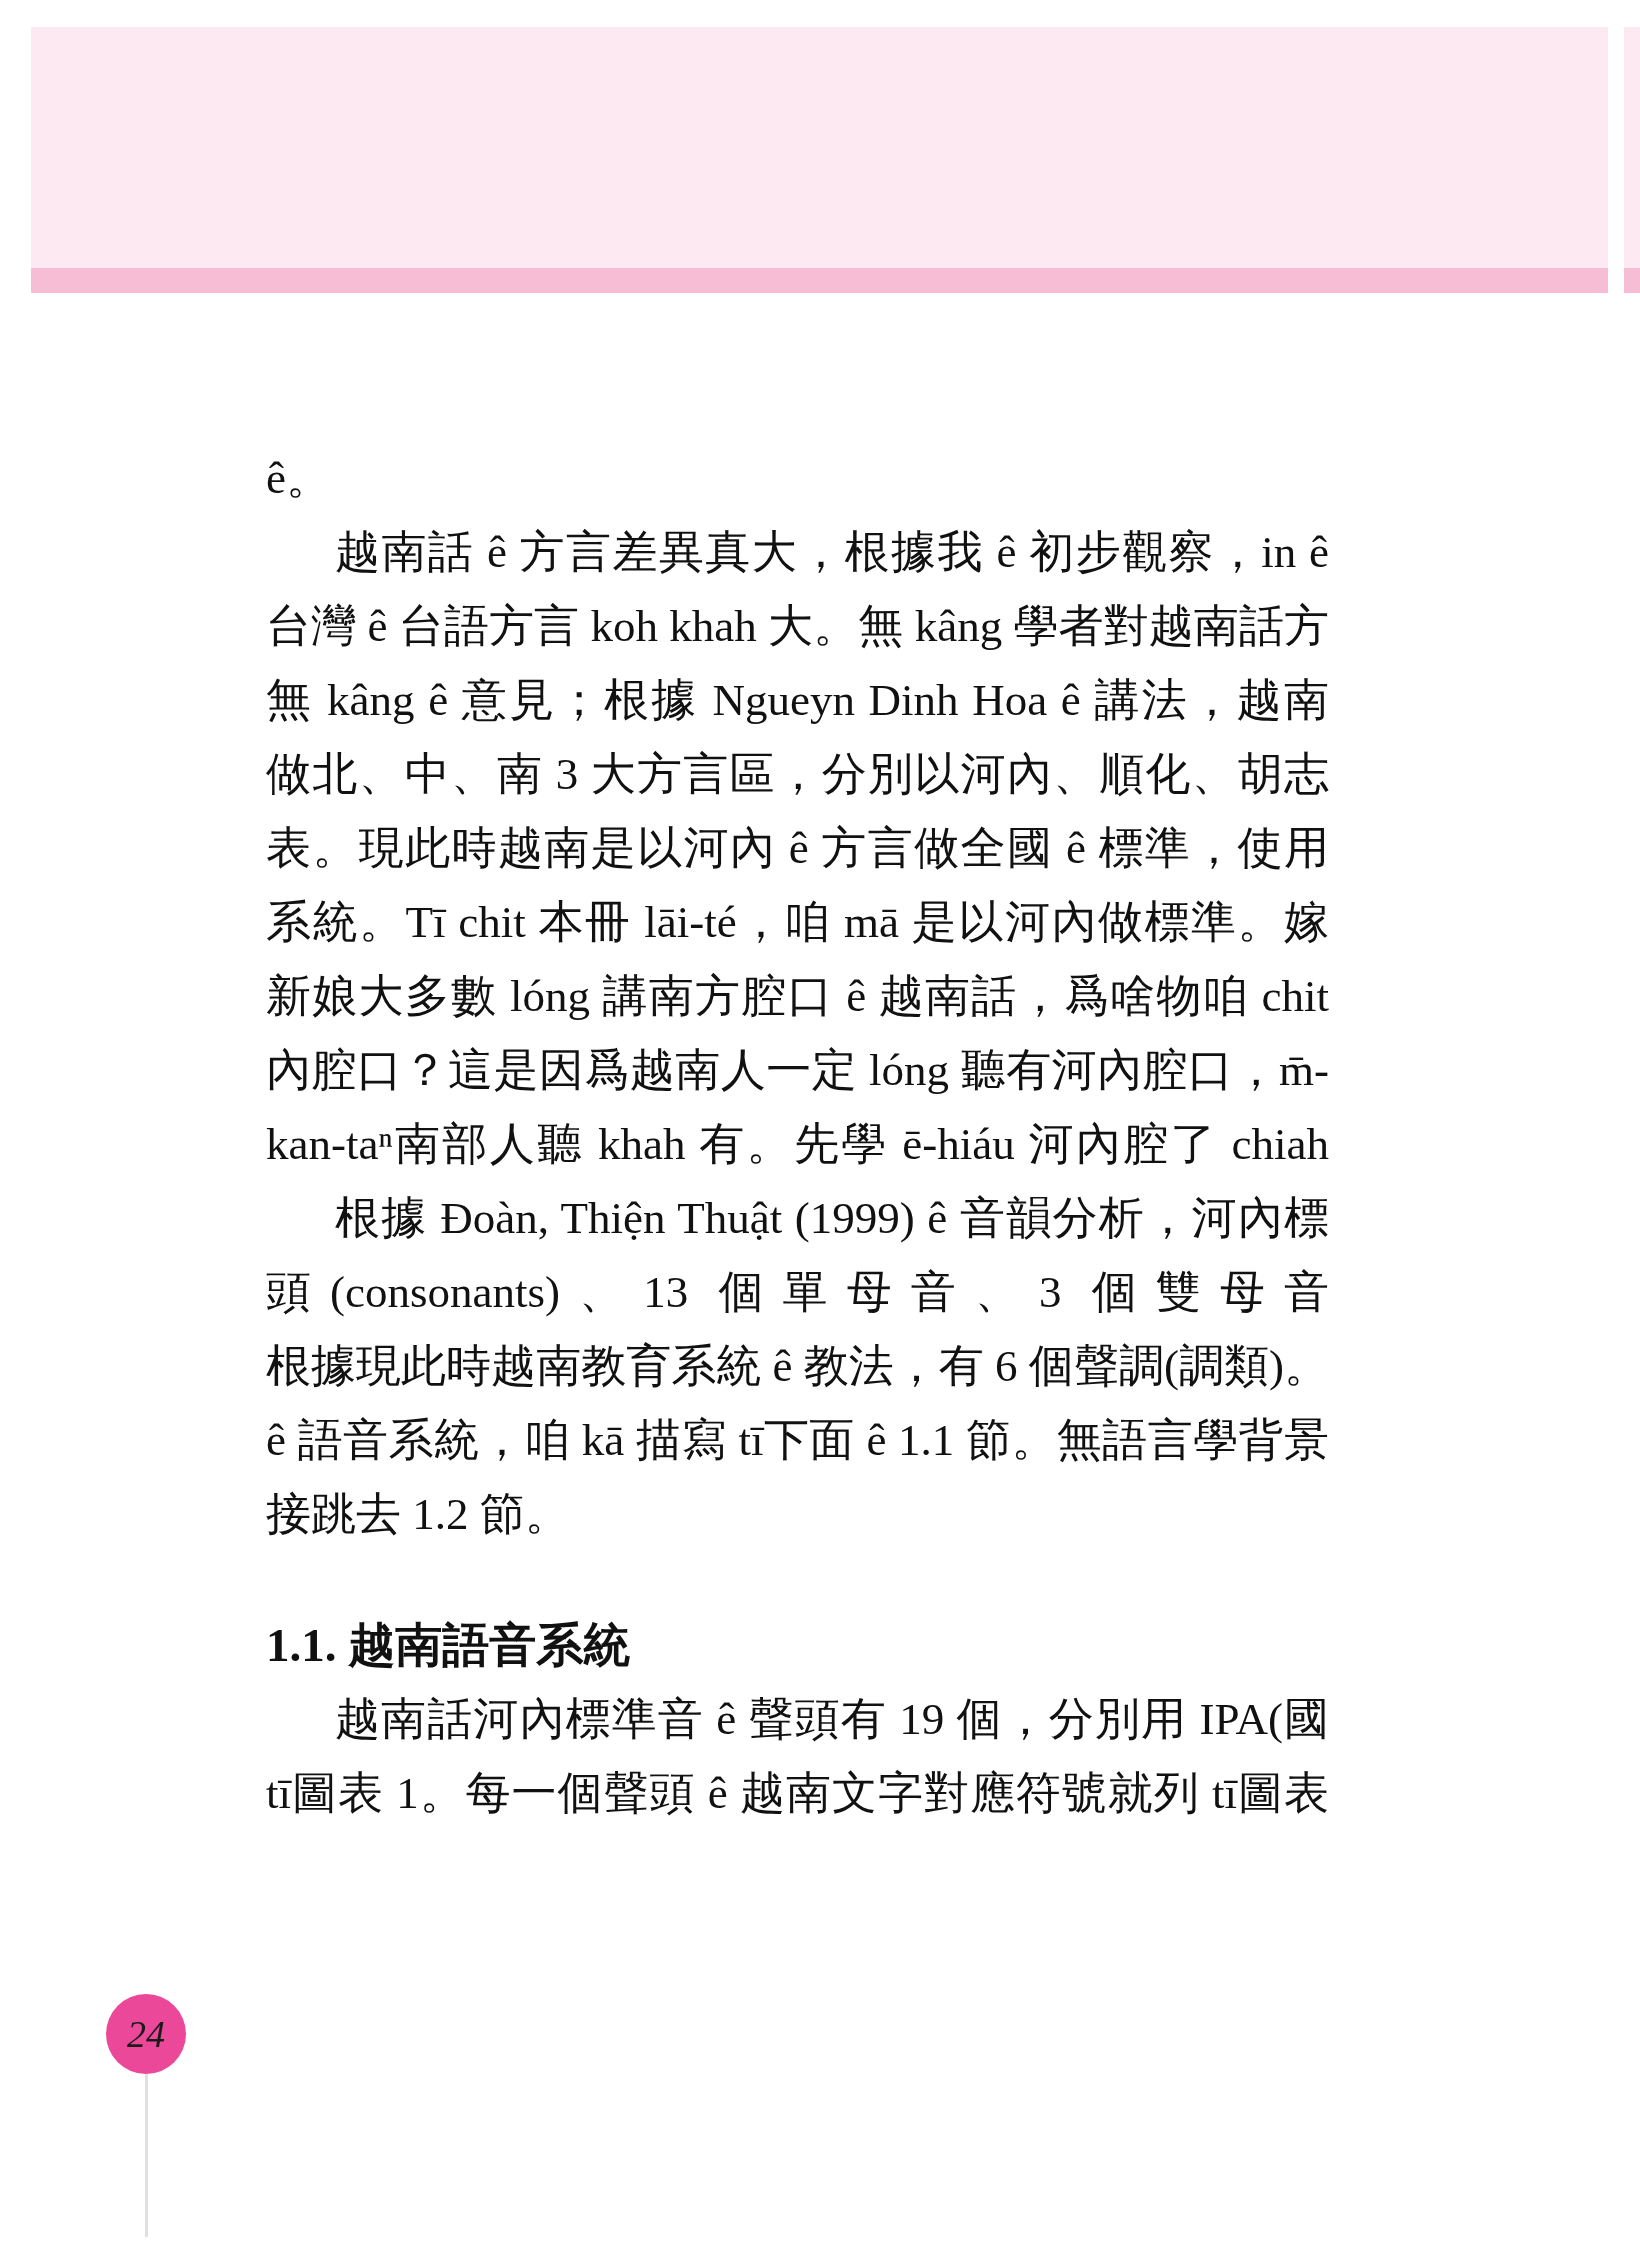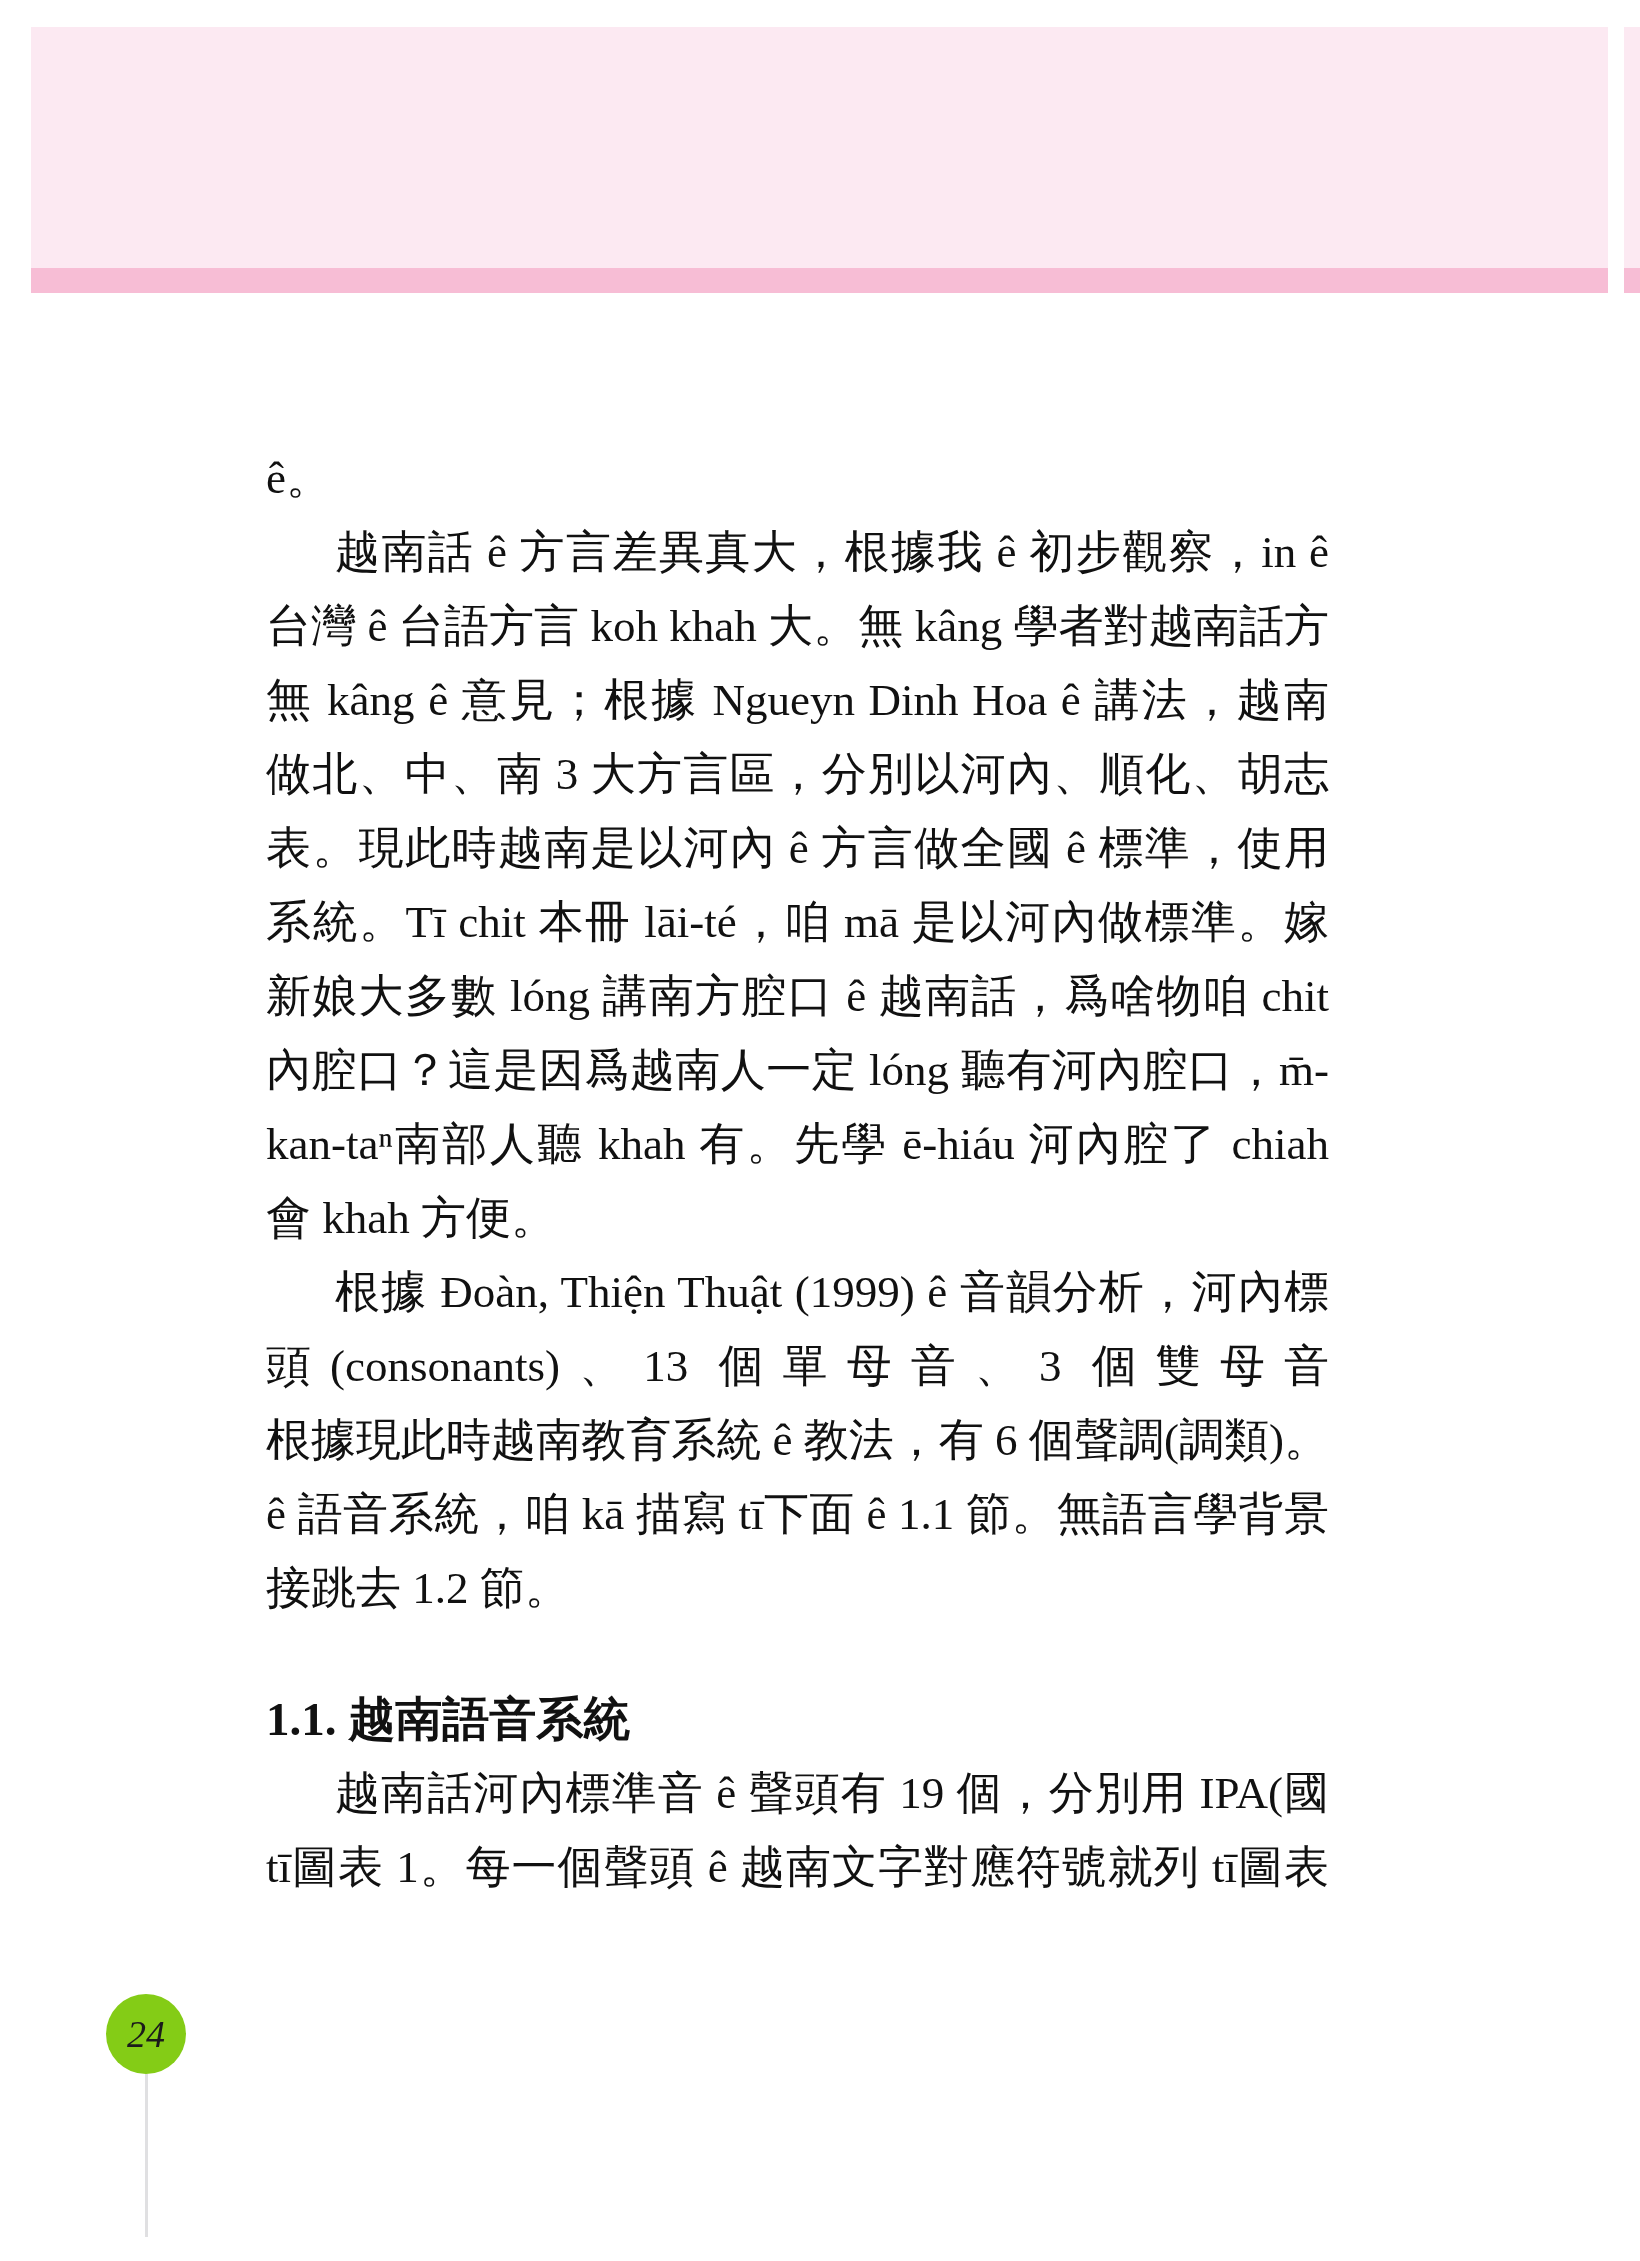--- a/index.html
+++ b/index.html
@@ -117,33 +117,32 @@
     <div class="para">
       <div class="line fill indent">越南話 ê 方言差異真大，根據我 ê 初步觀察，in ê 差異可能比</div>
       <div class="line fill">台灣 ê 台語方言 koh khah 大。無 kâng 學者對越南話方言 ê 分類有</div>
       <div class="line fill">無 kâng ê 意見；根據 Ngueyn Dinh Hoa ê 講法，越南話大概 ē-sái 分</div>
       <div class="line fill">做北、中、南 3 大方言區，分別以河內、順化、胡志明市做代</div>
       <div class="line fill">表。現此時越南是以河內 ê 方言做全國 ê 標準，使用 tī全國 ê 教育</div>
       <div class="line fill">系統。Tī chit 本冊 lāi-té，咱 mā 是以河內做標準。嫁來台灣 ê 越南</div>
       <div class="line fill">新娘大多數 lóng 講南方腔口 ê 越南話，爲啥物咱 chit 本冊 beh 教河</div>
       <div class="line fill">內腔口？這是因爲越南人一定 lóng 聽有河內腔口，m̄-koh 南方腔</div>
       <div class="line fill">kan-taⁿ南部人聽 khah 有。先學 ē-hiáu 河內腔了 chiah koh 學南部腔</div>
-      <div class="line">會 khah 方便。</div>
     </div>
     <div class="para">
       <div class="line fill indent">根據 Đoàn, Thiện Thuật (1999) ê 音韻分析，河內標準音有 19 個聲</div>
       <div class="line fill">頭(consonants)、13 個單母音、3 個雙母音(diphthongs)。聲調 ê 部分，</div>
       <div class="line fill">根據現此時越南教育系統 ê 教法，有 6 個聲調(調類)。有關越南語</div>
       <div class="line fill">ê 語音系統，咱 kā 描寫 tī下面 ê 1.1 節。無語言學背景 ê 讀者 ē-sái 直</div>
       <div class="line">接跳去 1.2 節。</div>
     </div>
     <div class="heading">1.1. 越南語音系統</div>
     <div class="para">
       <div class="line fill indent">越南話河內標準音 ê 聲頭有 19 個，分別用 IPA(國際音標)表示</div>
       <div class="line fill">tī圖表 1。每一個聲頭 ê 越南文字對應符號就列 tī圖表 7。因爲/p/主</div>
     </div>
   </div>
 
-<div class="page-badge" style="background: #84cc16; justify-content: center;">
+<div class="page-badge" style="background: #ec4899; justify-content: center;">
   <span>24</span>
 </div>
 <div class="footer-line" style="background: rgb(224, 224, 226);"></div>
 
 
 </body></html>

